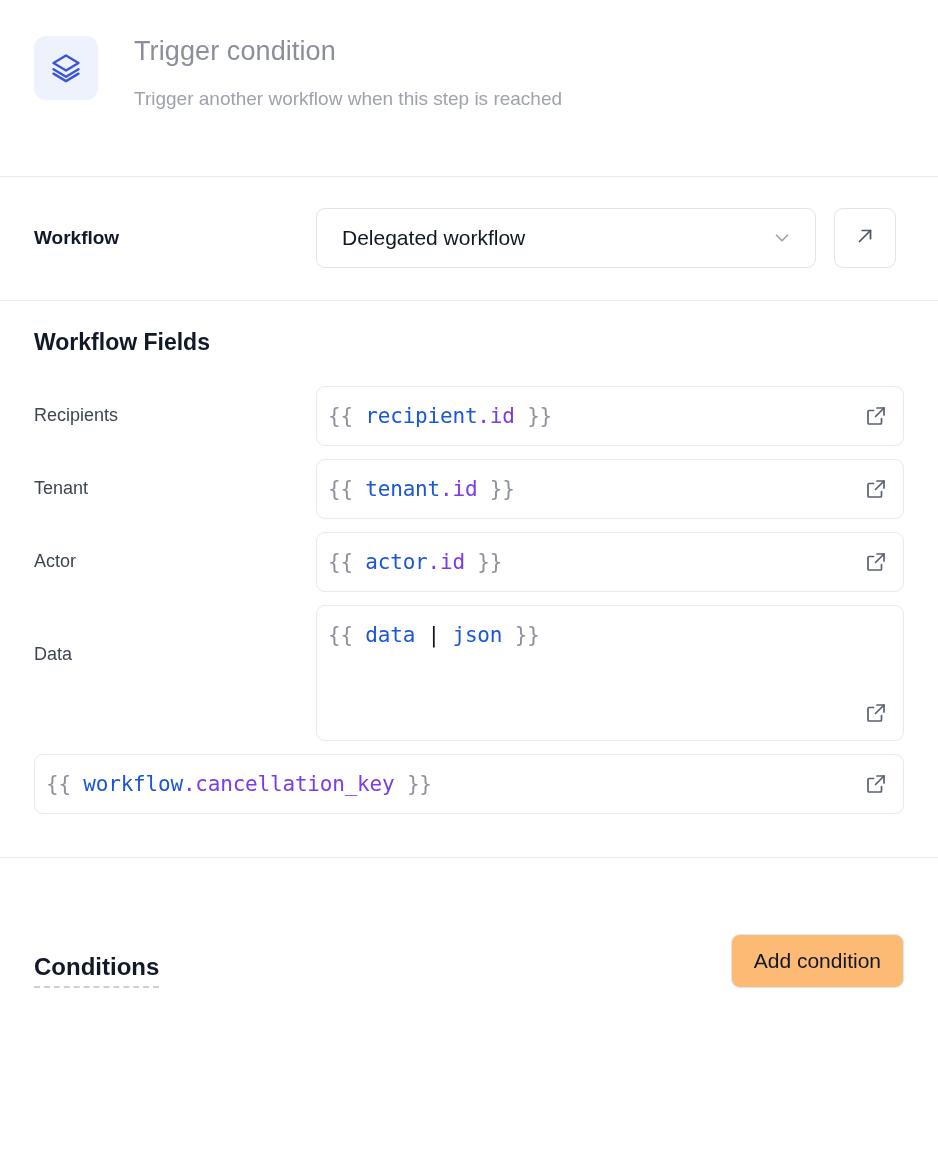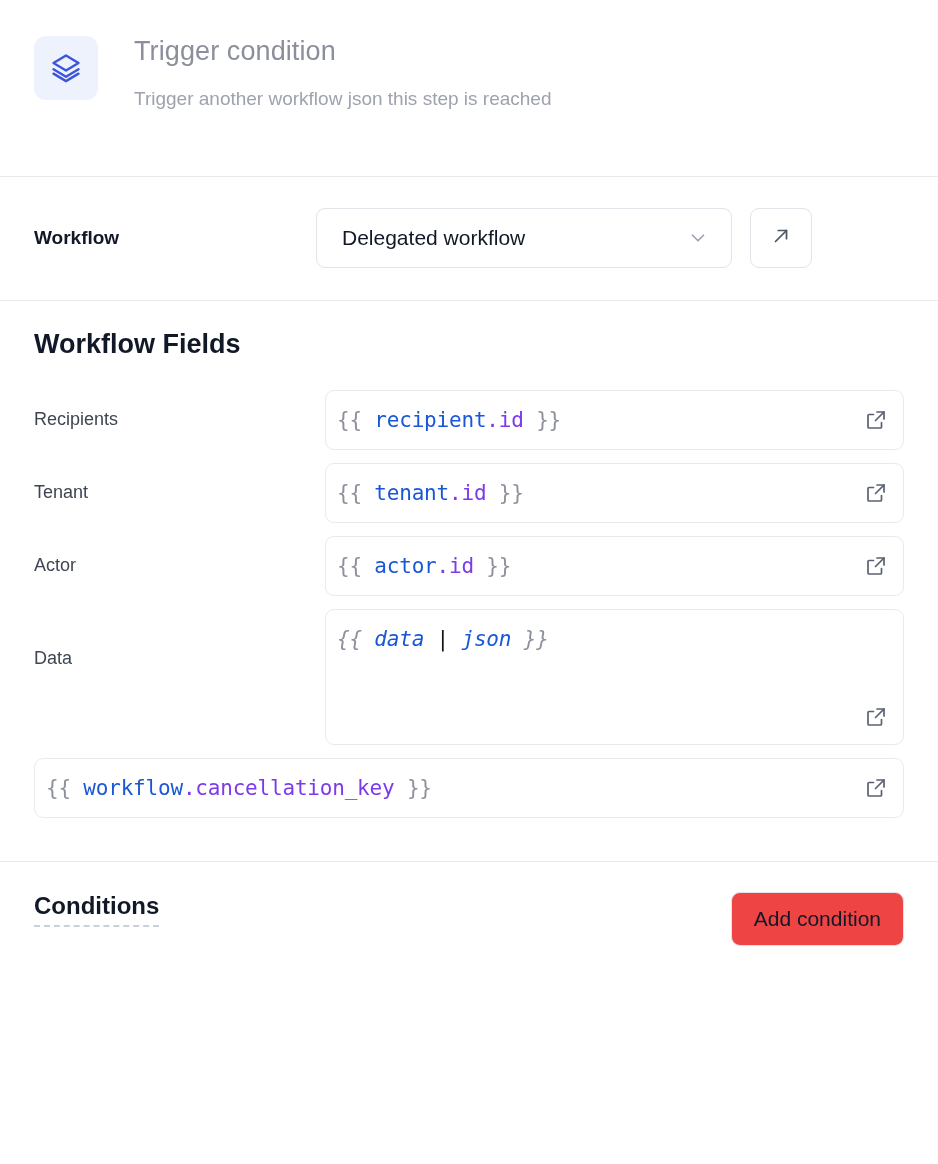--- a/index.html
+++ b/index.html
@@ -71,21 +71,21 @@
     color: #111827;
     width: 282px;
     min-width: 282px;
   }
   .select-wrap {
     display: flex;
     align-items: center;
     gap: 18px;
   }
   .select-box {
-    width: 416px;
+    width: 500px;
     height: 60px;
     border: 1px solid #e2e4e9;
     border-radius: 9px;
     background: #fff;
     display: flex;
     align-items: center;
     justify-content: space-between;
     padding: 0 22px 0 25px;
     font-size: 21px;
     color: #111827;
@@ -105,30 +105,29 @@
     align-items: center;
     justify-content: center;
     color: #4b5563;
   }
 
   
   .fields-section {
     padding: 28px 34px 30px 34px;
   }
   .fields-heading {
-    font-size: 27px;
+    font-size: 23px;
     font-weight: 700;
     color: #111827;
     margin-bottom: 30px;
   }
   .field-row {
     display: flex;
     align-items: flex-start;
     margin-bottom: 13px;
-    gap: 9px;
   }
   .field-label {
     width: 282px;
     min-width: 282px;
     font-size: 18px;
     color: #3f4652;
     padding-top: 19px;
   }
   .field-label.tall { padding-top: 39px; }
   .code-box {
@@ -137,21 +136,20 @@
     border-radius: 9px;
     background: #fff;
     position: relative;
     min-height: 58px;
     padding: 15px 52px 15px 11px;
     display: flex;
     align-items: flex-start;
   }
   .code-box.tall {
     min-height: 136px;
-    font-style: italic;
   }
   .code-text {
     font-family: "DejaVu Sans Mono", monospace;
     font-size: 21px;
     line-height: 28px;
     white-space: pre;
     letter-spacing: -0.2px;
   }
   .t-brace { color: #8d919c; }
   .t-obj   { color: #1a57d6; }
@@ -170,57 +168,57 @@
   .code-box:not(.tall) .expand-icon {
     top: 50%;
     bottom: auto;
     transform: translateY(-50%);
   }
 
   
   .conditions-section {
     padding: 30px 34px 0 34px;
     display: flex;
-    align-items: flex-start;
+    align-items: flex-end;
     justify-content: space-between;
     height: 130px;
   }
   .conditions-title {
     font-size: 24px;
     font-weight: 700;
     color: #111827;
     border-bottom: 2px dashed #cbd0d8;
     padding-bottom: 5px;
     display: inline-block;
   }
   .add-condition-btn {
     border: 1px solid #e2e4e9;
     border-radius: 9px;
-    background: #ef4444;
+    background: #fdba74;
     font-family: "Liberation Sans", sans-serif;
     font-size: 21px;
     color: #111827;
     padding: 14px 22px;
     line-height: 24px;
   }
 </style>
 </head>
 <body>
 
 <div class="header">
   <div class="step-icon-box">
     <svg width="30" height="30" viewBox="0 0 24 24" fill="none" stroke="#3b55d9" stroke-width="1.9" stroke-linecap="round" stroke-linejoin="round">
       <polygon points="12 2 22 8 12 14 2 8 12 2"></polygon>
       <polyline points="2 13 12 19 22 13"></polyline>
       <polyline points="2 16.5 12 22.5 22 16.5"></polyline>
     </svg>
   </div>
   <div class="header-text">
     <div class="step-title">Trigger condition</div>
-    <div class="step-subtitle">Trigger another workflow json this step is reached</div>
+    <div class="step-subtitle">Trigger another workflow when this step is reached</div>
   </div>
 </div>
 
 <div class="divider"></div>
 
 <div class="workflow-section">
   <div class="section-label">Workflow</div>
   <div class="select-wrap">
     <div class="select-box">
       <span>Delegated workflow</span>

